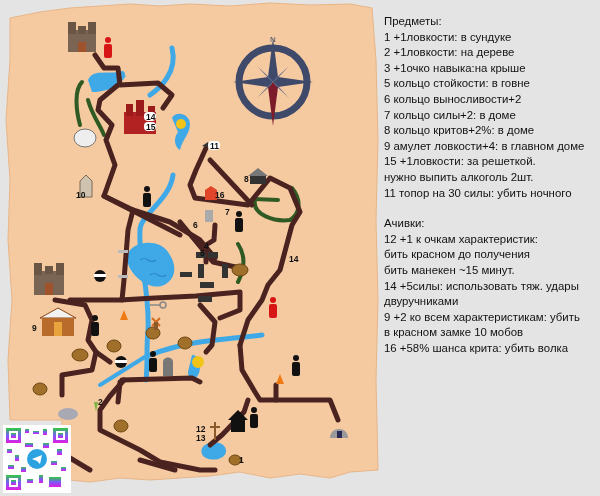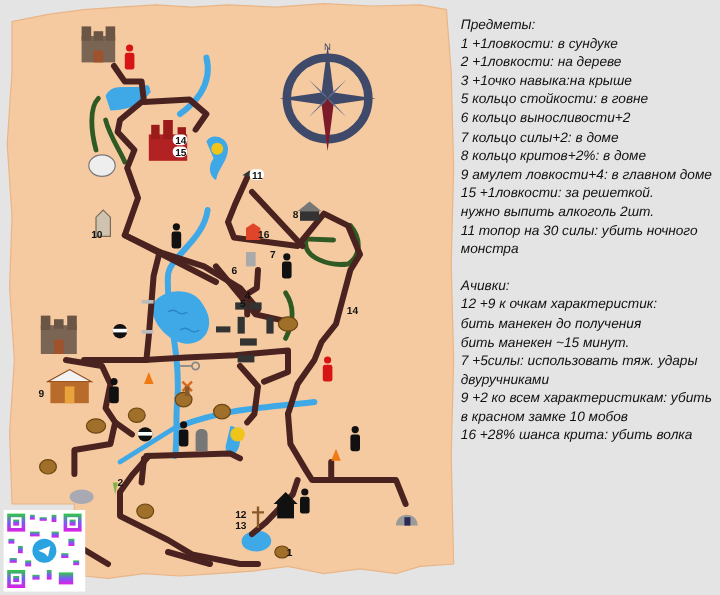--- a/index.html
+++ b/index.html
@@ -1,18 +1,18 @@
 <!DOCTYPE html>
 <html><head>
 <meta charset="utf-8">
 <style>
   html, body { margin:0; padding:0; }
   body { width:600px; height:496px; background:#e3e4e3; position:relative; overflow:hidden; font-family:"Liberation Sans", sans-serif; }
   #map { position:absolute; left:0; top:0; width:380px; height:496px; }
-  #legend { position:absolute; left:384px; top:14px; width:214px; font-size:11.4px; line-height:15.6px; color:#111;font-style:italic; }
+  #legend { position:absolute; left:384px; top:14px; width:214px; font-size:11.4px; line-height:15.6px; color:#111; }
   #legend .line { white-space:nowrap; }
   #legend .gap { height:15px; }
   .lbl { font-family:"Liberation Sans", sans-serif; font-size:8.5px; font-weight:bold; fill:#111; }
   .badge { fill:#fff; }
   #qr { position:absolute; left:3px; top:425px; width:68px; height:68px; background:#fff; }
 </style>
 </head>
 <body>
 
 <svg id="map" viewBox="0 0 380 496" width="380" height="496" xmlns="http://www.w3.org/2000/svg">
@@ -312,24 +312,23 @@
   <div class="line">2 +1ловкости: на дереве</div>
   <div class="line">3 +1очко навыка:на крыше</div>
   <div class="line">5 кольцо стойкости: в говне</div>
   <div class="line">6 кольцо выносливости+2</div>
   <div class="line">7 кольцо силы+2: в доме</div>
   <div class="line">8 кольцо критов+2%: в доме</div>
   <div class="line">9 амулет ловкости+4: в главном доме</div>
   <div class="line">15 +1ловкости: за решеткой.</div>
   <div class="line">нужно выпить алкоголь 2шт.</div>
   <div class="line">11 топор на 30 силы: убить ночного</div>
-  <div class="line">монстра</div>
   <div class="gap"></div>
   <div class="line">Ачивки:</div>
-  <div class="line">12 +9 к очкам характеристик:</div>
-  <div class="line">бить манекен до получения</div>
+  <div class="line">12 +1 к очкам характеристик:</div>
+  <div class="line">бить красном до получения</div>
   <div class="line">бить манекен ~15 минут.</div>
-  <div class="line">7 +5силы: использовать тяж. удары</div>
+  <div class="line">14 +5силы: использовать тяж. удары</div>
   <div class="line">двуручниками</div>
   <div class="line">9 +2 ко всем характеристикам: убить</div>
   <div class="line">в красном замке 10 мобов</div>
-  <div class="line">16 +28% шанса крита: убить волка</div>
+  <div class="line">16 +58% шанса крита: убить волка</div>
 </div>
 
 </body></html>

